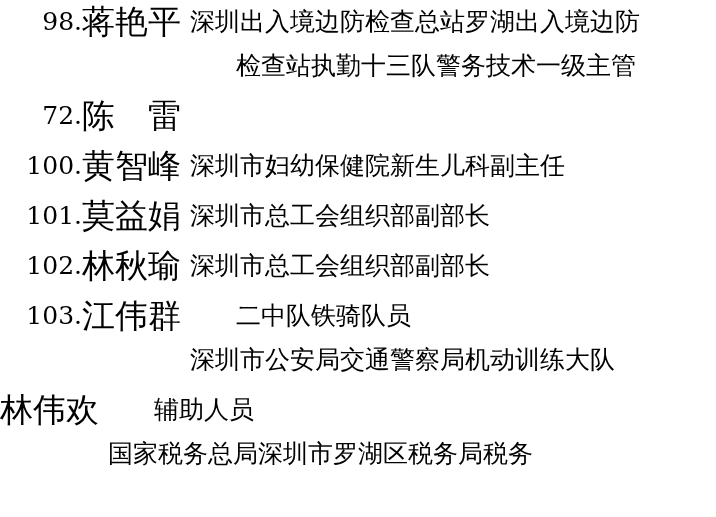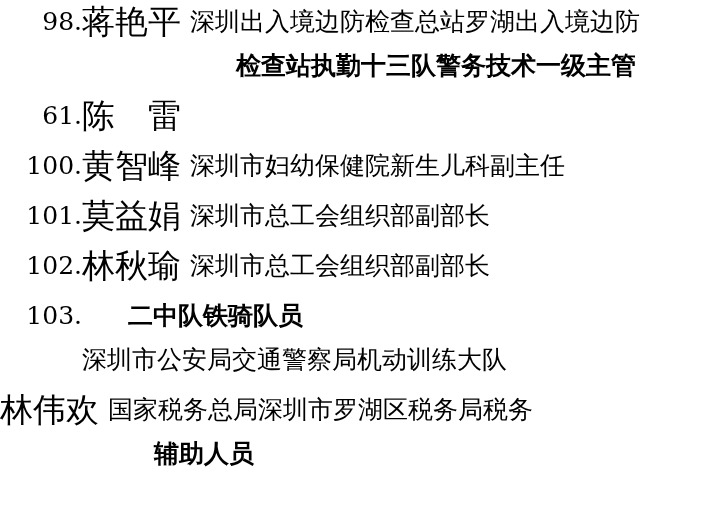--- a/index.html
+++ b/index.html
@@ -53,39 +53,38 @@
     line-height: 44px;
     font-family: "DejaVu Serif", "Liberation Serif", serif;
     box-sizing: border-box;
   }
   .title .line {
     display: block;
     white-space: pre;
   }
   .title .line.indent {
     padding-left: 46px;
-    font-weight: bold;
   }
 </style>
 </head>
 <body>
 
 <div id="doc">
 
   <div class="entry">
     <div class="num">98.</div>
     <div class="name">蒋艳平</div>
     <div class="title">
       <span class="line">深圳出入境边防检查总站罗湖出入境边防</span>
       <span class="line indent">检查站执勤十三队警务技术一级主管</span>
     </div>
   </div>
 
   <div class="entry">
-    <div class="num">61.</div>
+    <div class="num">72.</div>
     <div class="name">陈　雷</div>
   </div>
 
   <div class="entry">
     <div class="num">100.</div>
     <div class="name">黄智峰</div>
     <div class="title">
       <span class="line">深圳市妇幼保健院新生儿科副主任</span>
     </div>
   </div>
@@ -101,27 +100,28 @@
   <div class="entry">
     <div class="num">102.</div>
     <div class="name">林秋瑜</div>
     <div class="title">
       <span class="line">深圳市总工会组织部副部长</span>
     </div>
   </div>
 
   <div class="entry">
     <div class="num">103.</div>
+    <div class="name">江伟群</div>
     <div class="title">
       <span class="line indent">二中队铁骑队员</span>
       <span class="line">深圳市公安局交通警察局机动训练大队</span>
     </div>
   </div>
 
   <div class="entry">
     <div class="name">林伟欢</div>
     <div class="title">
+      <span class="line indent">辅助人员</span>
       <span class="line">国家税务总局深圳市罗湖区税务局税务</span>
-      <span class="line indent">辅助人员</span>
     </div>
   </div>
 
 </div>
 
 </body></html>

